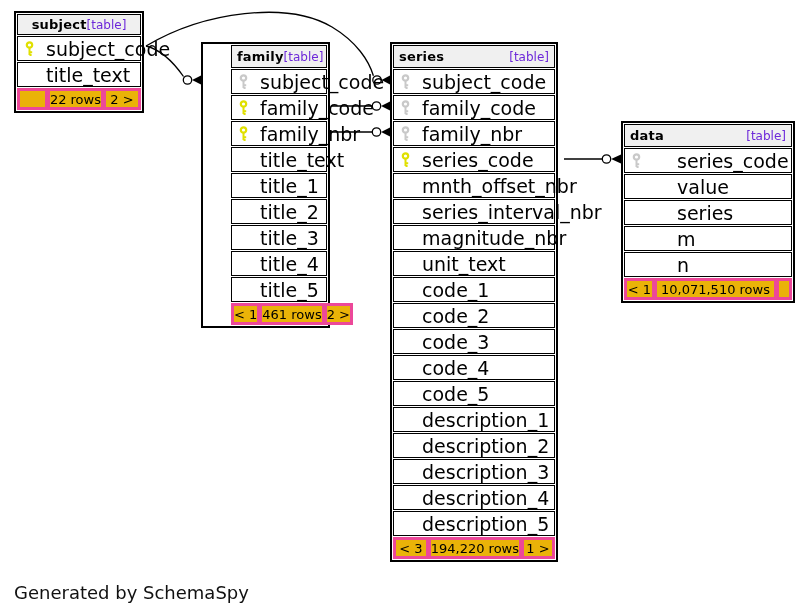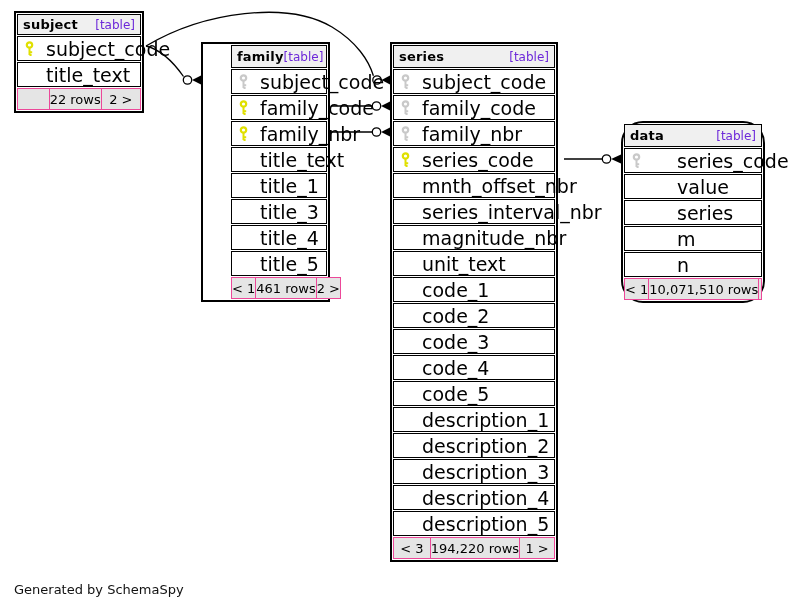--- a/index.html
+++ b/index.html
@@ -12,25 +12,25 @@
   .dtable{position:absolute;border:2px solid #000;background:#fff;box-sizing:border-box;}
   .cell{border:1px solid #000;margin:1px;display:flex;align-items:center;box-sizing:border-box;background:#fff;}
   .thead{height:23px;background:#f0f0f0;justify-content:space-between;padding:0 5px;}
   .tname{font-weight:bold;font-size:13px;letter-spacing:.2px;cursor:pointer;}
   .ttype{font-size:12px;color:#6d28d9;}
   .crow{height:25px;font-size:19px;}
   .keycell{flex:0 0 auto;width:22px;padding-left:6px;display:flex;align-items:center;}
   .dtable[data-table="data"] .keycell{width:46px;}
   .cname{white-space:nowrap;}
   .tfoot{display:flex;margin:1px;height:22px;}
-  .fcell{border:1px solid #ec4899;box-sizing:border-box;display:flex;align-items:center;
-         justify-content:center;font-size:13px;background:#e5e5e5;white-space:nowrap;}
+  .fcell{border:3px solid #ec4899;box-sizing:border-box;display:flex;align-items:center;
+         justify-content:center;font-size:13px;background:#eab308;white-space:nowrap;}
   .fcell + .fcell{margin-left:-1px;}
   .fcell.mid{flex:1;}
-  #gen-note{position:absolute;left:14px;top:582px;font-size:13px;color:#111;}
+  #gen-note{position:absolute;left:14px;top:582px;font-size:18px;color:#111;}
 </style>
 </head>
 <body>
 
 <div id="canvas">
   <svg id="rel-svg" width="800" height="608">
       <g>
         <path d="M146,46 C162,50 174,63 183.5,76.5" fill="none" stroke="#000000" stroke-width="1.3"></path>
         <circle cx="187.5" cy="80" r="4.2" fill="#ffffff" stroke="#000000" stroke-width="1.3"></circle>
         <polygon points="201,75.5 201,84.5 192.1,80" fill="#000000"></polygon>
@@ -51,21 +51,21 @@
         <polygon points="390,127.5 390,136.5 381.1,132" fill="#000000"></polygon>
       </g>
       <g>
         <path d="M564,159 L602,159" fill="none" stroke="#000000" stroke-width="1.3"></path>
         <circle cx="606.5" cy="159" r="4.2" fill="#ffffff" stroke="#000000" stroke-width="1.3"></circle>
         <polygon points="621,154.5 621,163.5 611.1,159" fill="#000000"></polygon>
       </g>
     </svg>
   <div id="tables">
       <div class="dtable" data-table="subject" style="left: 14px; top: 11px; width: 130px;">
-        <div class="cell thead" style="height: 21px;">
+        <div class="cell thead" style="height: 21px; justify-content: center;">
           <span class="tname">subject</span>
           <span class="ttype">[table]</span>
         </div>
         <div class="cell crow">
           <span class="keycell">
             <svg width="11" height="16" viewBox="0 0 11 16" aria-hidden="true">
               <circle cx="5.5" cy="4" r="2.7" fill="none" stroke="#e0e000" stroke-width="2.2"></circle>
               <path d="M5.5 6.7 L5.5 14 M5.5 11.2 L8.2 11.2 M5.5 14 L7.6 14" fill="none" stroke="#e0e000" stroke-width="2"></path>
             </svg>
           </span>
@@ -116,20 +116,24 @@
         <div class="cell crow">
           <span class="keycell"></span>
           <span class="cname">title_text</span>
         </div>
         <div class="cell crow">
           <span class="keycell"></span>
           <span class="cname">title_1</span>
         </div>
         <div class="cell crow">
           <span class="keycell"></span>
+          <span class="cname">title_2</span>
+        </div>
+        <div class="cell crow">
+          <span class="keycell"></span>
           <span class="cname">title_3</span>
         </div>
         <div class="cell crow">
           <span class="keycell"></span>
           <span class="cname">title_4</span>
         </div>
         <div class="cell crow">
           <span class="keycell"></span>
           <span class="cname">title_5</span>
         </div>
@@ -235,21 +239,21 @@
         <div class="cell crow">
           <span class="keycell"></span>
           <span class="cname">description_5</span>
         </div>
         <div class="tfoot">
           <div class="fcell" style="width: 40px;">&lt; 3</div>
           <div class="fcell mid">194,220 rows</div>
           <div class="fcell" style="width: 38px;">1 &gt;</div>
         </div>
       </div>
-      <div class="dtable" data-table="data" style="left: 621px; top: 121px; width: 144px; border-radius: 22px;">
+      <div class="dtable" data-table="data" style="left: 621px; top: 121px; width: 174px;">
         <div class="cell thead" style="height: 23px;">
           <span class="tname">data</span>
           <span class="ttype">[table]</span>
         </div>
         <div class="cell crow">
           <span class="keycell">
             <svg width="11" height="16" viewBox="0 0 11 16" aria-hidden="true">
               <circle cx="5.5" cy="4" r="2.7" fill="none" stroke="#c9c9c9" stroke-width="2.2"></circle>
               <path d="M5.5 6.7 L5.5 14 M5.5 11.2 L8.2 11.2 M5.5 14 L7.6 14" fill="none" stroke="#c9c9c9" stroke-width="2"></path>
             </svg>

